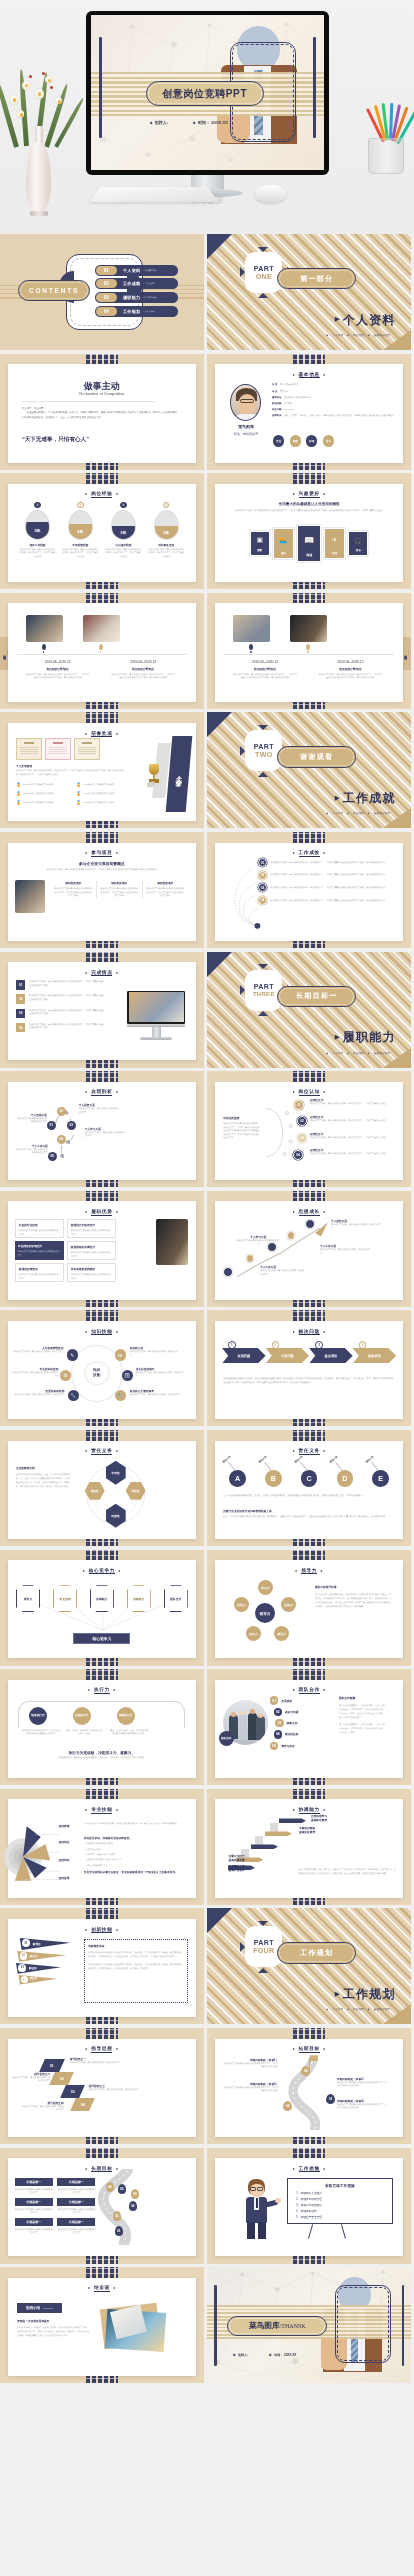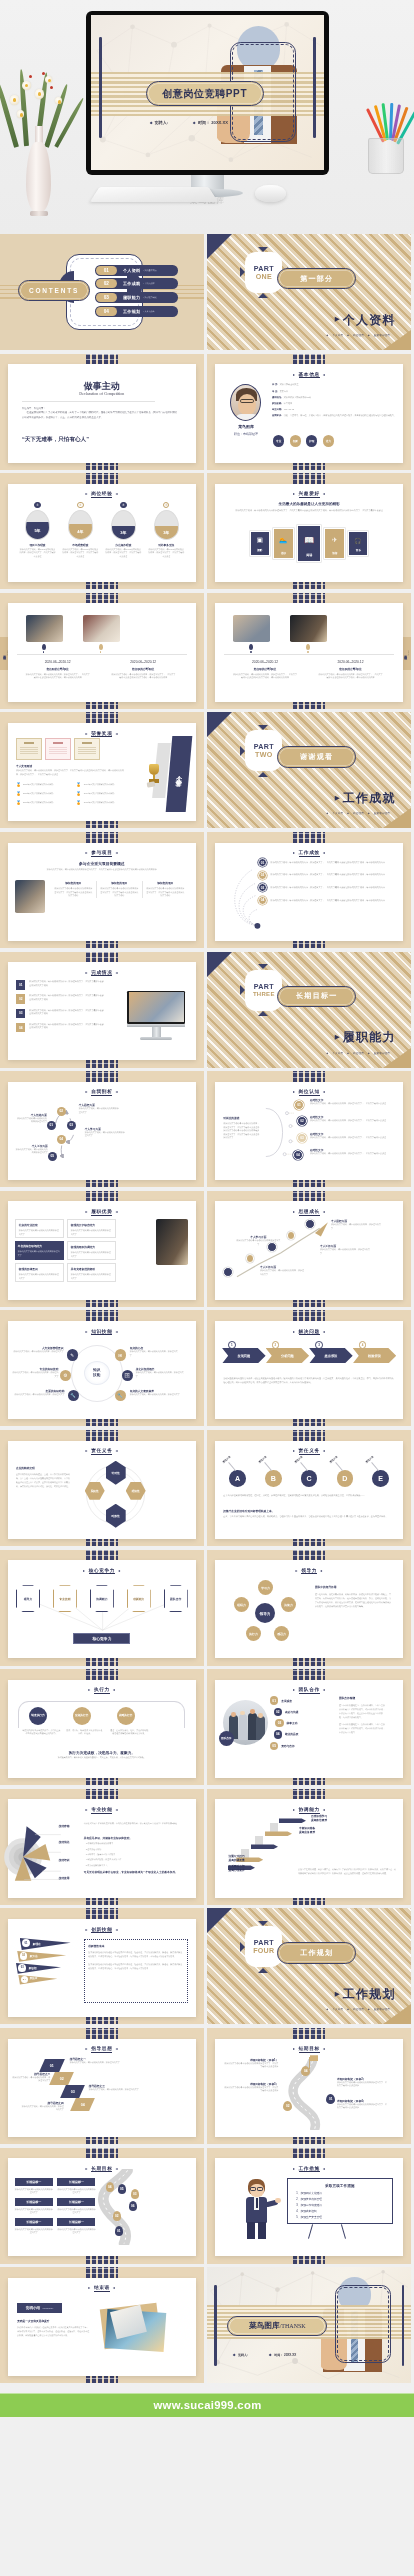--- a/index.html
+++ b/index.html
@@ -1529,15 +1529,14 @@
           <div><span class="diamond"></span><b>时间：</b>&nbsp;<b>20XX.XX</b></div>
         </div>
       </div>
     </div>
   </div>
 
 </div>
 
 <div class="footgap"></div>
 <div class="footer">
-  <div class="f2">www.sucai999.com</div>
 </div>
 
 
 </body></html>

